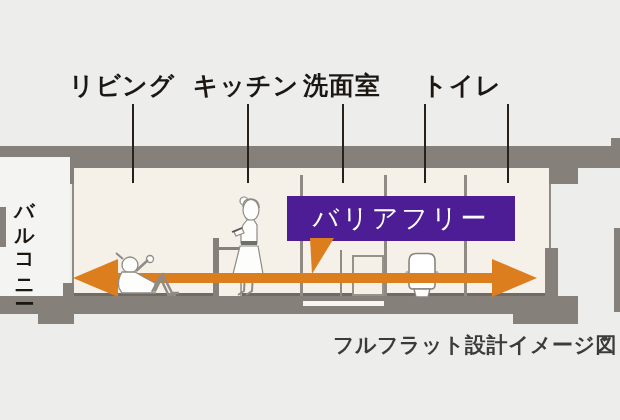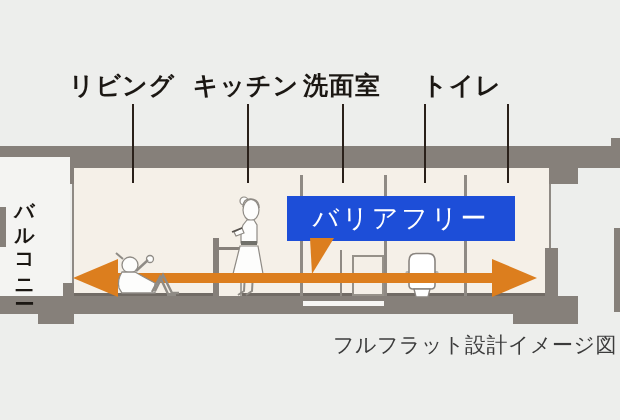--- a/index.html
+++ b/index.html
@@ -23,26 +23,26 @@
     z-index:7;line-height:1.1;
   }
   .leader{width:2px;top:104px;height:79px;background:#2A201A;z-index:7;}
   .balcony-label{
     left:10px;top:186px;width:30px;height:112px;z-index:7;
     writing-mode:vertical-rl;text-orientation:upright;
     font-size:20px;font-weight:bold;color:#1B1713;letter-spacing:3px;
     text-align:center;line-height:30px;
   }
   .banner{
-    left:287px;top:196px;width:228px;height:45px;background:#1d4ed8;z-index:6;
+    left:287px;top:196px;width:228px;height:45px;background:#4c1d95;z-index:6;
     color:#FFFFFF;font-size:26px;letter-spacing:3px;text-align:center;line-height:45px;
     white-space:nowrap;
   }
   .caption{
-    right:3px;top:331px;font-size:21px;font-weight:normal;color:#3B3B3B;
+    right:3px;top:331px;font-size:21px;font-weight:bold;color:#3B3B3B;
     letter-spacing:0.5px;white-space:nowrap;z-index:7;
   }
   svg{display:block;}
 </style>
 </head>
 <body>
 
 <div id="canvas">
 
   <div class="abs slab" style="left:0;top:146px;width:620px;height:11px;z-index:1;"></div>

